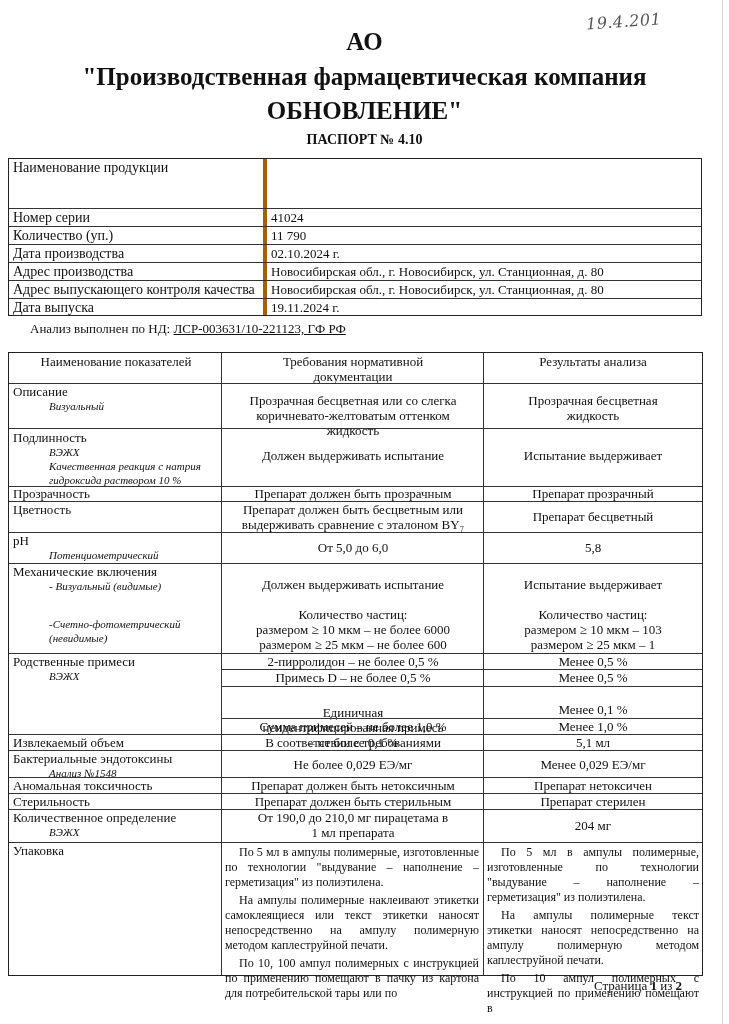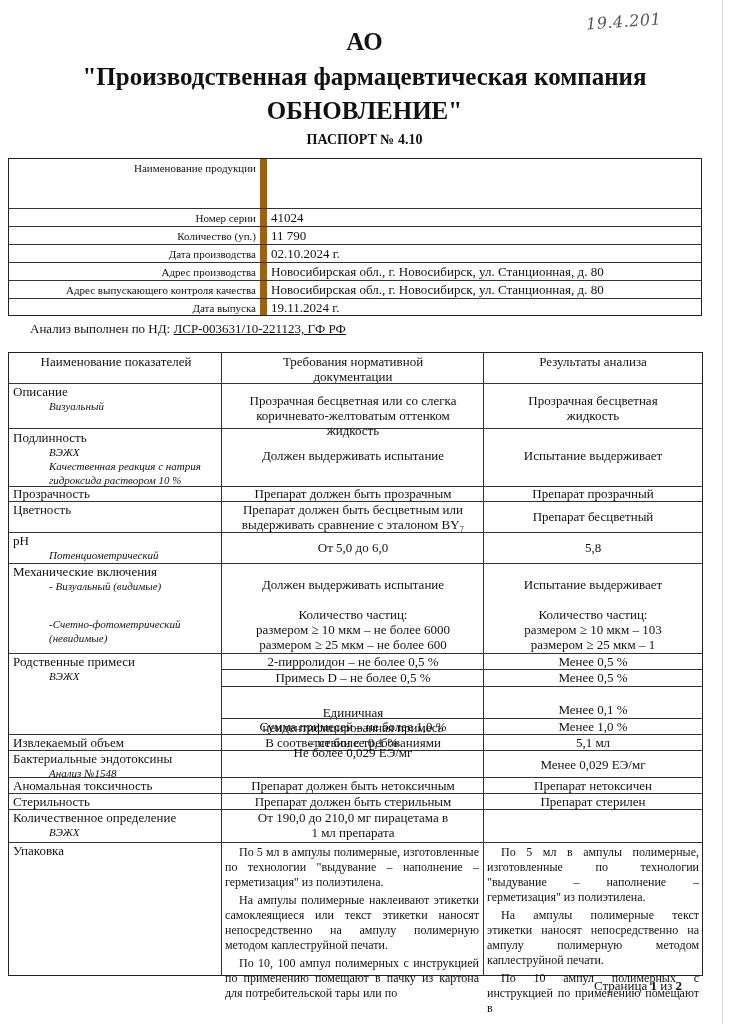--- a/index.html
+++ b/index.html
@@ -15,21 +15,21 @@
     font-family: "DejaVu Serif", serif;
   }
   .title-ao { position: absolute; left: 0; width: 729px; top: 28px; text-align: center; font-weight: bold; font-size: 25px; }
   .title-company { position: absolute; left: 0; width: 729px; top: 60px; text-align: center; font-weight: bold; font-size: 25px; line-height: 34px; }
   .title-passport { position: absolute; left: 0; width: 729px; top: 132px; text-align: center; font-weight: bold; font-size: 14px; }
 
   
   .t1 { position: absolute; left: 8px; top: 158px; width: 694px; border: 1.5px solid #222; box-sizing: border-box; }
   .t1-row { display: flex; border-top: 1px solid #333; }
   .t1-row:first-child { border-top: none; }
-  .t1-label { width: 258px; box-sizing: border-box; border-right: 7px solid #a16207; padding: 1px 4px; font-size: 11px; line-height: 16px; text-align: right; }
+  .t1-label { width: 258px; box-sizing: border-box; border-right: 4px solid #a16207; padding: 1px 4px; font-size: 14px; line-height: 16px; }
   .t1-value { flex: 1; padding: 1px 4px; font-size: 13px; line-height: 16px; }
   .bold { font-weight: bold; }
 
   .nd-line { position: absolute; left: 30px; top: 321px; font-size: 13px; }
   .nd-link { text-decoration: underline; }
 
   
   .t2 { position: absolute; left: 8px; top: 352px; width: 695px; height: 624px; border: 1.5px solid #222; box-sizing: border-box; }
   .cell { position: absolute; box-sizing: border-box; font-size: 13px; line-height: 15px; }
   .hline { position: absolute; height: 1px; background: #333; }
@@ -172,39 +172,40 @@
 
   <div class="cell c1" style="top:382px;">Извлекаемый объем</div>
   <div class="cell c2" style="top:382px;">В соответствии с требованиями</div>
   <div class="cell c3" style="top:382px;">5,1 мл</div>
   <div class="hline" style="left:0; width:693px; top:397px;"></div>
 
   <div class="cell c1" style="top:398px;">
     <div>Бактериальные эндотоксины</div>
     <div class="it">Анализ №1548</div>
   </div>
-  <div class="cell c2" style="top:392px;">Не более 0,029 ЕЭ/мг</div>
+  <div class="cell c2" style="top:404px;">Не более 0,029 ЕЭ/мг</div>
   <div class="cell c3" style="top:404px;">Менее 0,029 ЕЭ/мг</div>
   <div class="hline" style="left:0; width:693px; top:424px;"></div>
 
   <div class="cell c1" style="top:425px;">Аномальная токсичность</div>
   <div class="cell c2" style="top:425px;">Препарат должен быть нетоксичным</div>
   <div class="cell c3" style="top:425px;">Препарат нетоксичен</div>
   <div class="hline" style="left:0; width:693px; top:440px;"></div>
 
   <div class="cell c1" style="top:441px;">Стерильность</div>
   <div class="cell c2" style="top:441px;">Препарат должен быть стерильным</div>
   <div class="cell c3" style="top:441px;">Препарат стерилен</div>
   <div class="hline" style="left:0; width:693px; top:456px;"></div>
 
   <div class="cell c1" style="top:457px;">
     <div>Количественное определение</div>
     <div class="it">ВЭЖХ</div>
   </div>
   <div class="cell c2" style="top:457px; padding:0 30px;">От 190,0 до 210,0 мг пирацетама в 1 мл препарата</div>
+  <div class="cell c3" style="top:465px;">204 мг</div>
   <div class="hline" style="left:0; width:693px; top:489px;"></div>
 
   <div class="cell c1" style="top:490px;">Упаковка</div>
   <div class="cell" style="left:216px; width:254px; top:491px; text-align:justify;">
     <p class="para">По 5 мл в ампулы полимерные, изготовленные по технологии "выдувание – наполнение – герметизация" из полиэтилена.</p>
     <p class="para">На ампулы полимерные наклеивают этикетки самоклеящиеся или текст этикетки наносят непосредственно на ампулу полимерную методом каплеструйной печати.</p>
     <p class="para">По 10, 100 ампул полимерных с инструкцией по применению помещают в пачку из картона для потребительской тары или по</p>
   </div>
   <div class="cell" style="left:478px; width:212px; top:491px; text-align:justify;">
     <p class="para">По 5 мл в ампулы полимерные, изготовленные по технологии "выдувание – наполнение – герметизация" из полиэтилена.</p>

